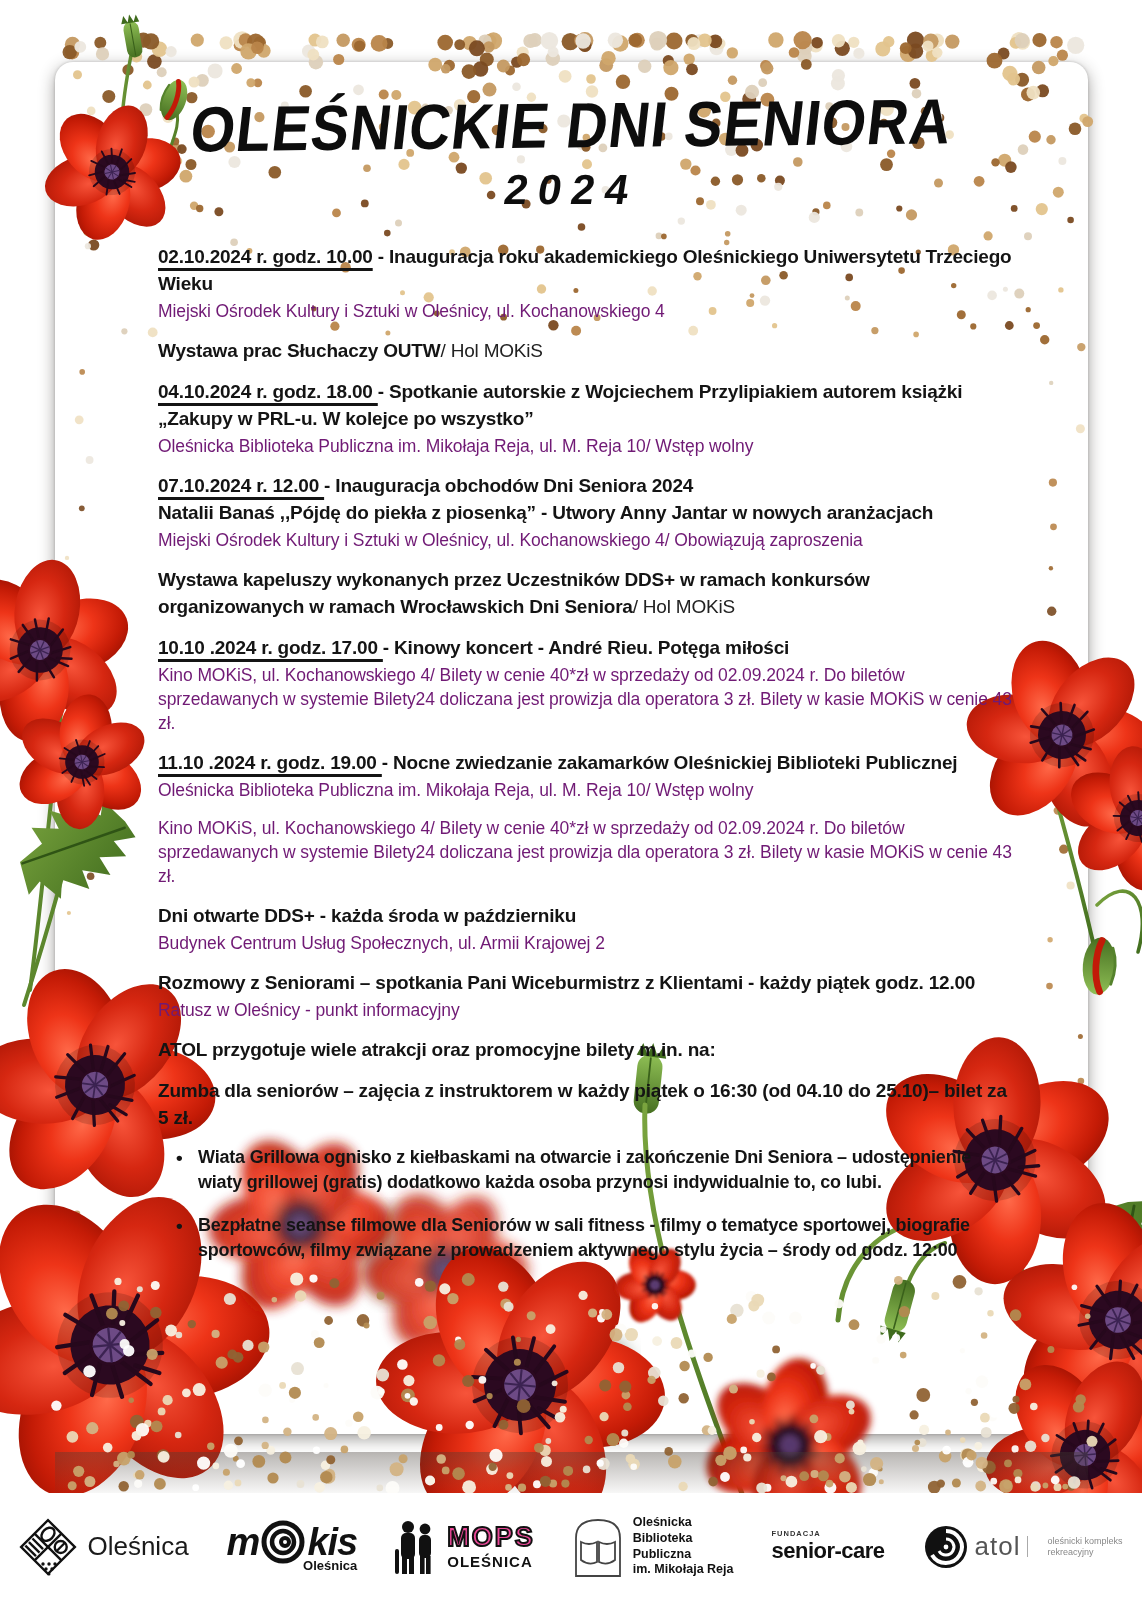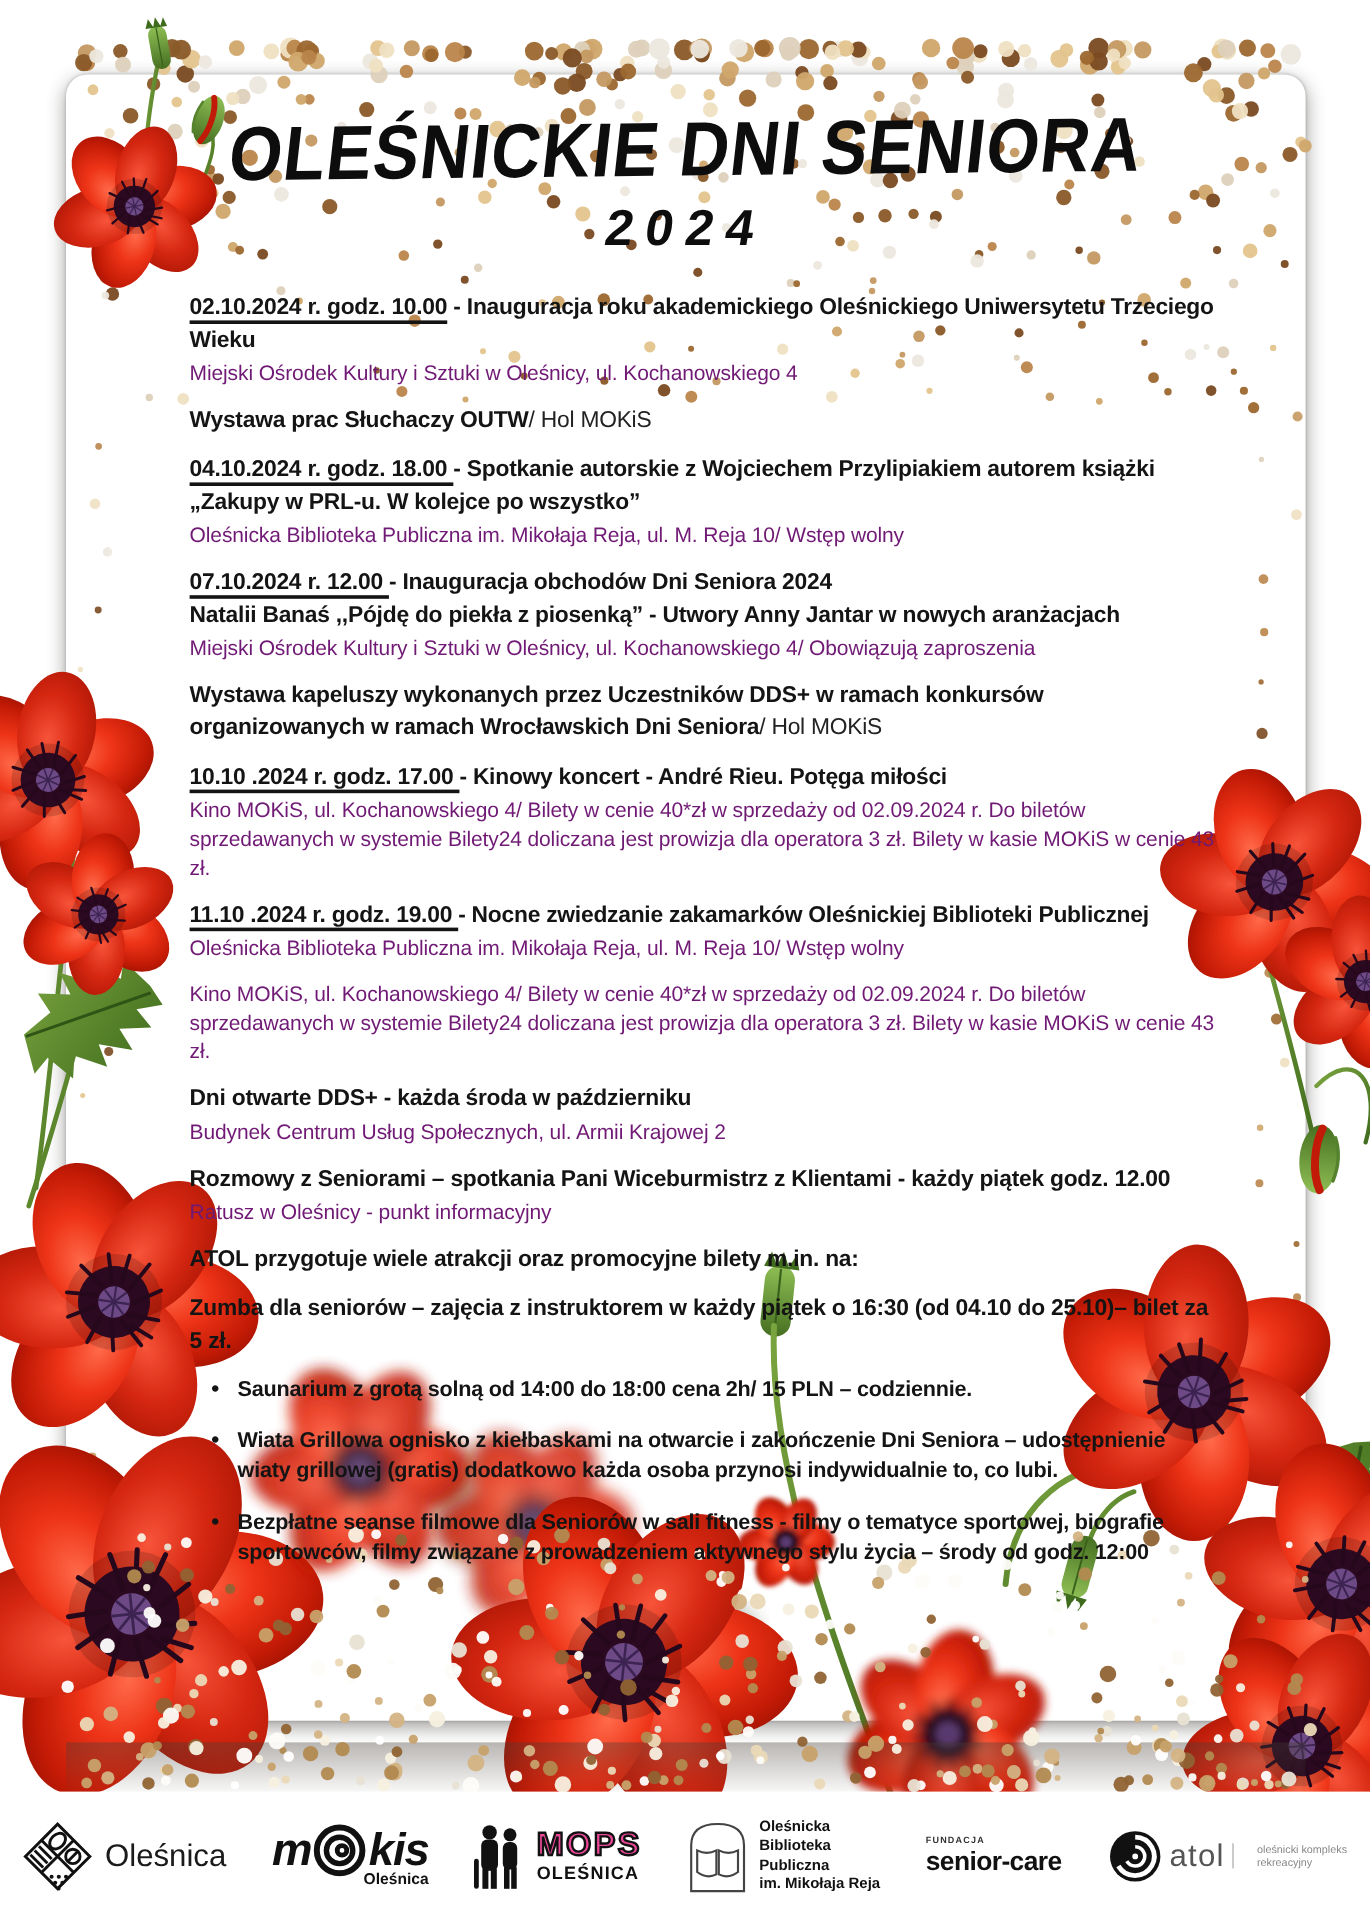--- a/index.html
+++ b/index.html
@@ -968,21 +968,20 @@
         <div class="detail">Ratusz w Oleśnicy - punkt informacyjny</div>
       </div>
       <div class="event">
         <div class="line1"><span>ATOL przygotuje wiele atrakcji oraz promocyjne bilety m.in. na:</span></div>
       </div>
       <div class="event">
         <div class="line1"><span>Zumba dla seniorów – zajęcia z instruktorem w każdy piątek o 16:30 (od 04.10 do 25.10)– bilet za 5 zł.</span></div>
       </div>
     </div>
   <ul class="bullets" id="bullets">
-      <li>Saunarium z grotą solną od 14:00 do 18:00 cena 2h/ 15 PLN – codziennie.</li>
       <li>Wiata Grillowa ognisko z kiełbaskami na otwarcie i zakończenie Dni Seniora – udostępnienie wiaty grillowej (gratis) dodatkowo każda osoba przynosi indywidualnie to, co lubi.</li>
       <li>Bezpłatne seanse filmowe dla Seniorów w sali fitness - filmy o tematyce sportowej, biografie sportowców, filmy związane z prowadzeniem aktywnego stylu życia – środy od godz. 12:00</li>
     </ul>
 </div>
 
 <div class="footer">
 
   <div class="logo">
     <span>
       <svg width="58" height="58" viewBox="0 0 58 58">

